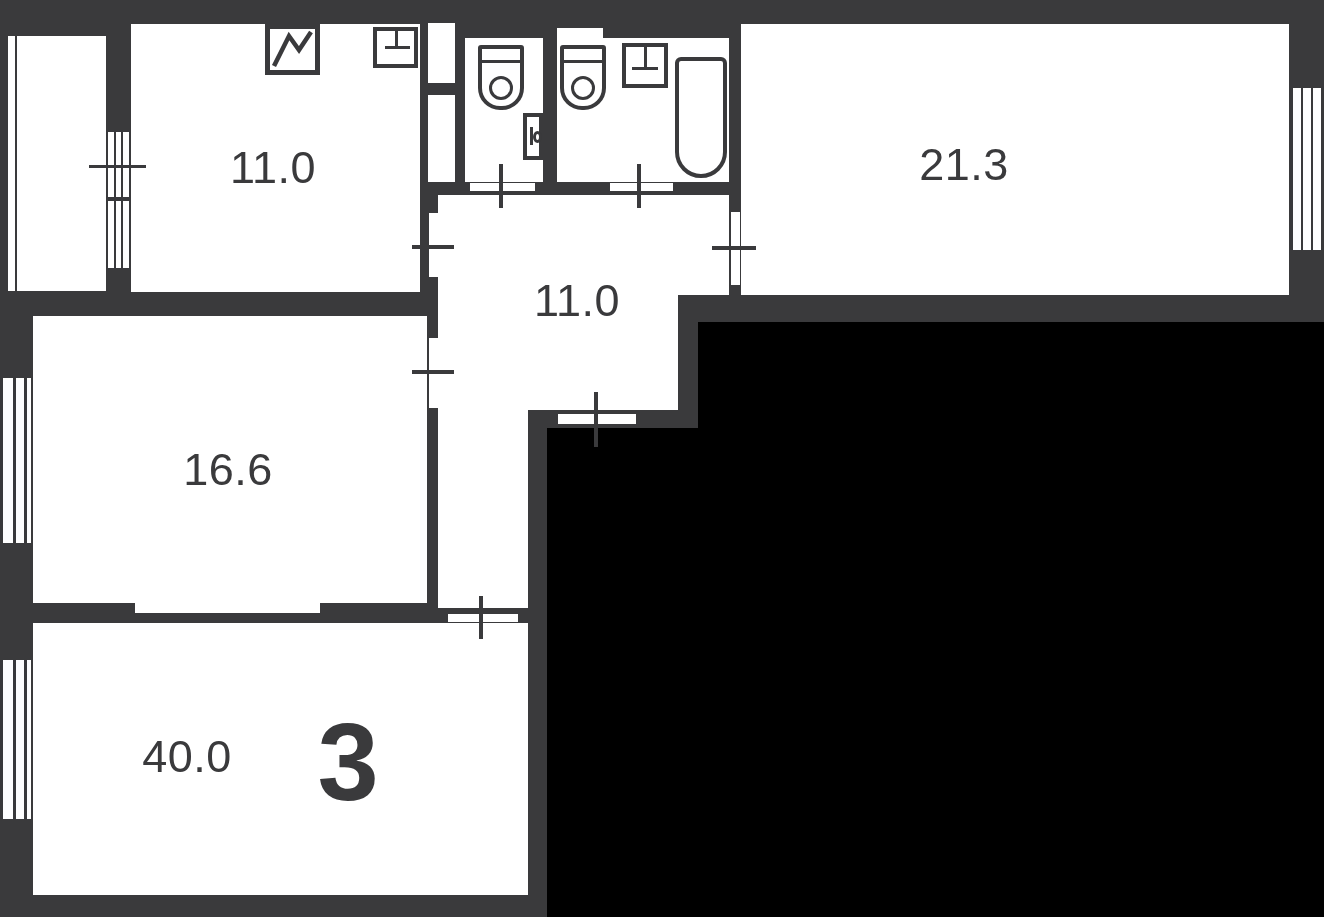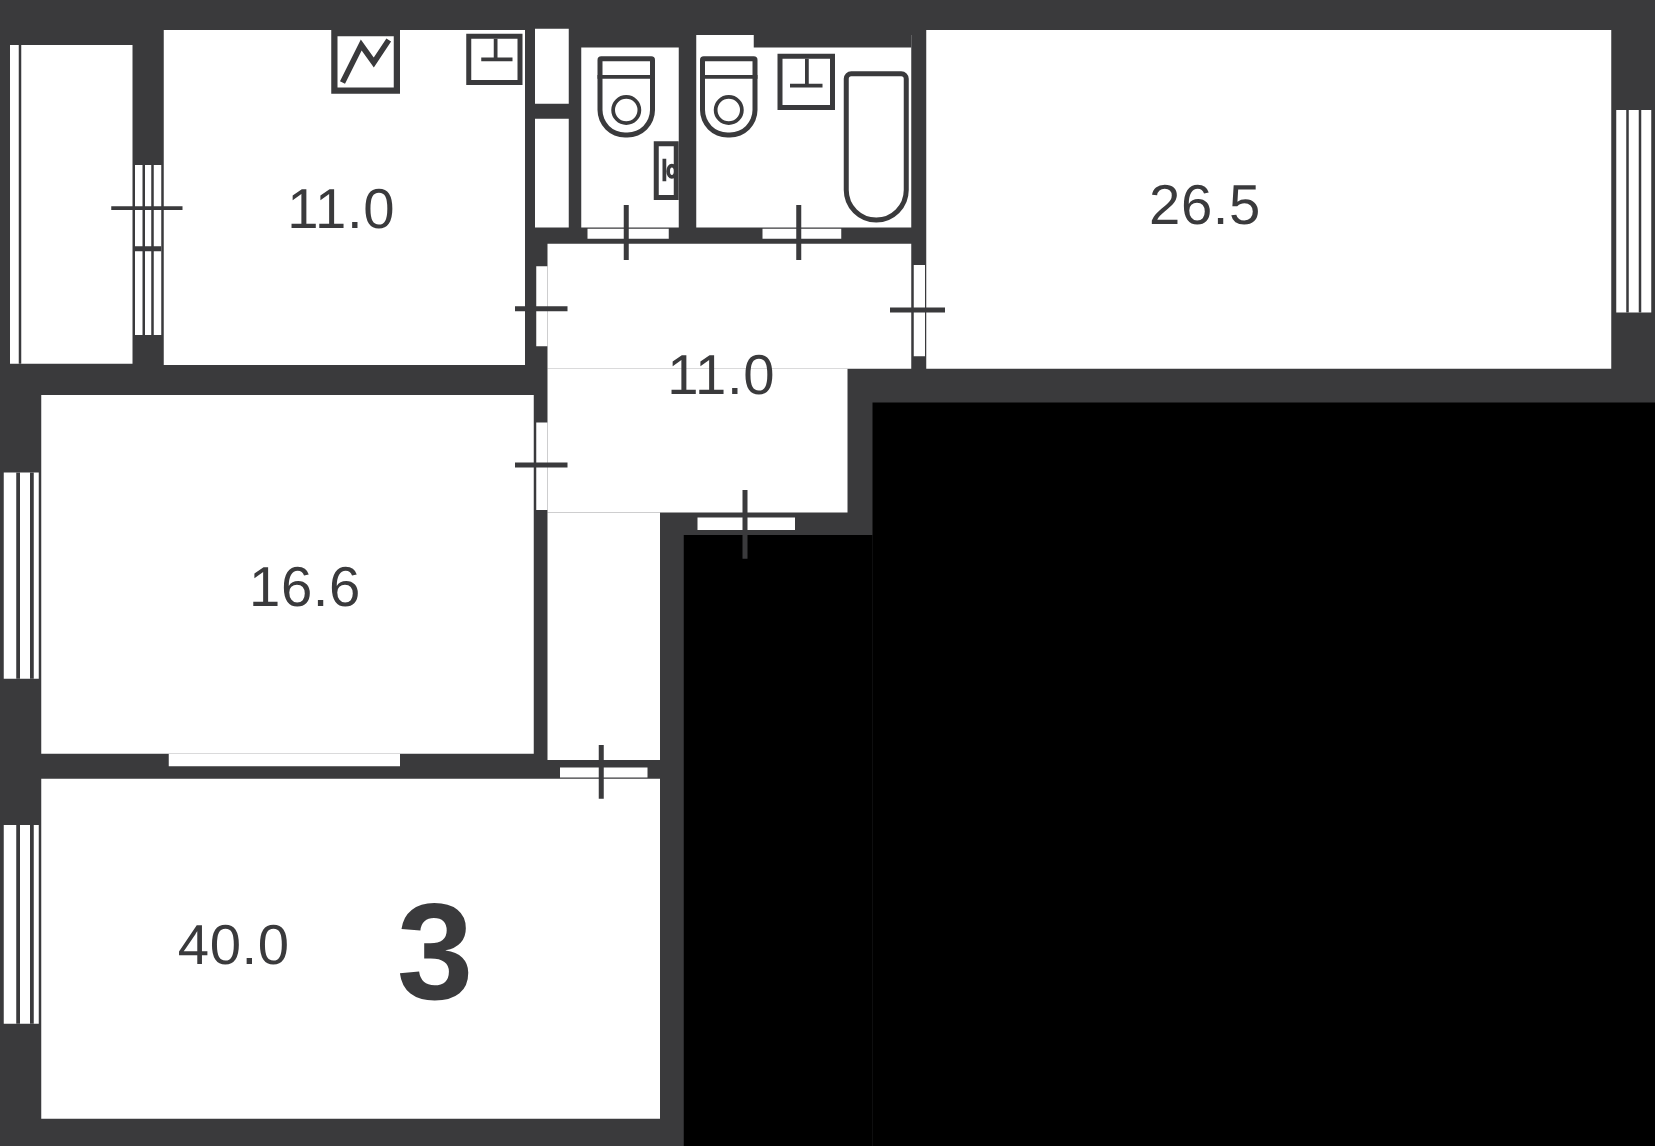--- a/index.html
+++ b/index.html
@@ -90,22 +90,22 @@
 
   <div class="fx" style="left:560px;top:45px;width:46px;height:65px;border-radius:3px 3px 22px 22px;"></div>
   <div class="g" style="left:560px;top:60px;width:46px;height:3px;"></div>
   <div class="fx" style="left:571px;top:76px;width:24px;height:24px;border-width:3px;border-radius:50%;"></div>
   <div class="fx" style="left:622px;top:43px;width:46px;height:45px;"></div>
   <div class="g" style="left:644px;top:47px;width:3px;height:21px;"></div>
   <div class="g" style="left:632px;top:67px;width:26px;height:3px;"></div>
   <div class="fx" style="left:675px;top:57px;width:52px;height:121px;border-radius:6px 6px 26px 26px;"></div>
 
   <div class="lbl" style="left:273px;top:167px;">11.0</div>
-  <div class="lbl" style="left:964px;top:164px;">26.5</div>
+  <div class="lbl" style="left:964px;top:164px;">21.3</div>
   <div class="lbl" style="left:577px;top:300px;">11.0</div>
-  <div class="lbl" style="left:228px;top:469px;margin-left:16px;">16.6</div>
+  <div class="lbl" style="left:228px;top:469px;">16.6</div>
   <div class="lbl" style="left:187px;top:756px;">40.0</div>
   <div class="lbl lbl-big" style="left:348px;top:762px;">3</div>
 
   <div class="b" style="left:698px;top:322px;width:626px;height:595px;z-index:3;"></div>
   <div class="b" style="left:547px;top:428px;width:151px;height:489px;z-index:3;"></div>
 
 </div>
 
 </body></html>

